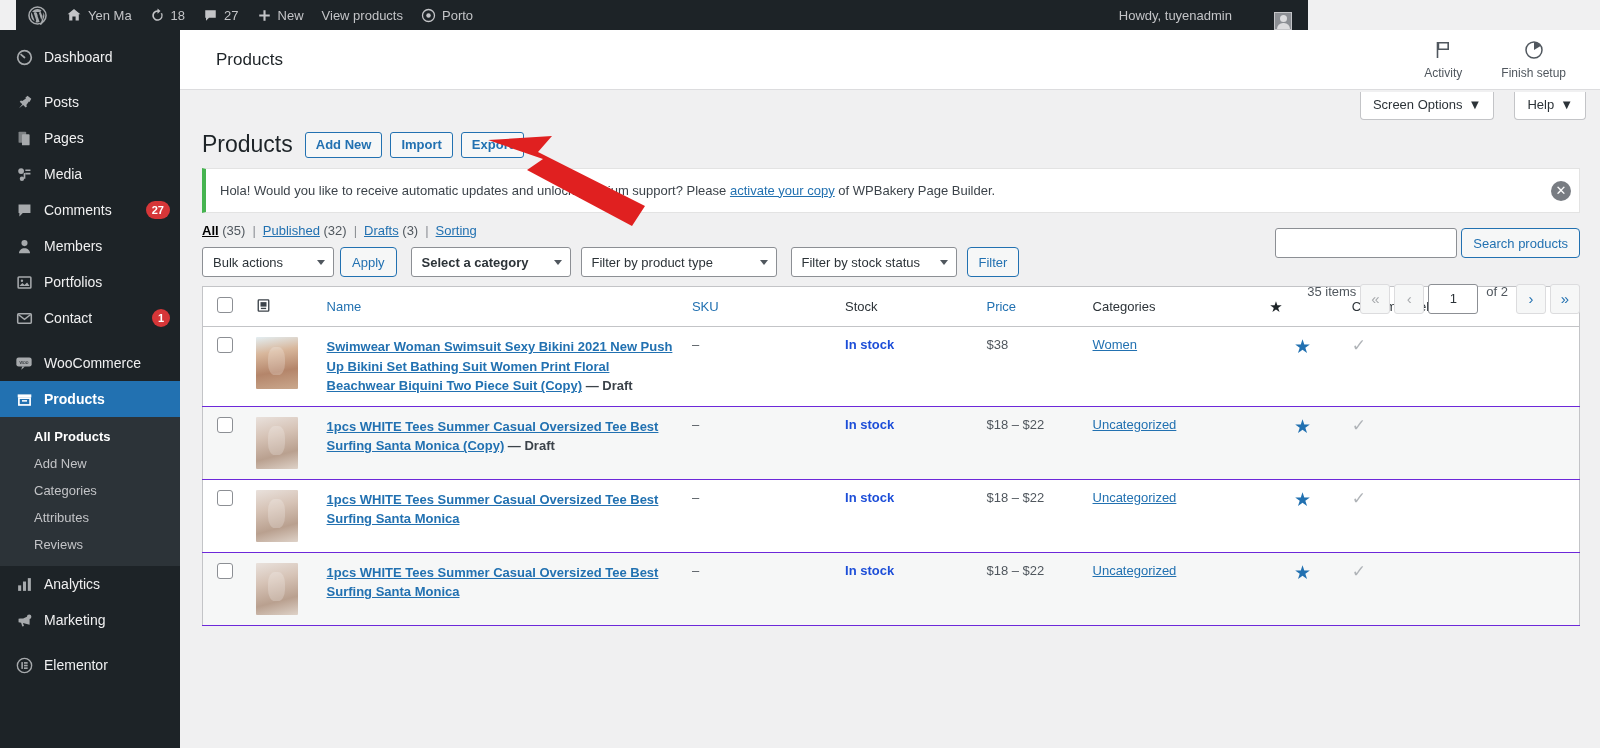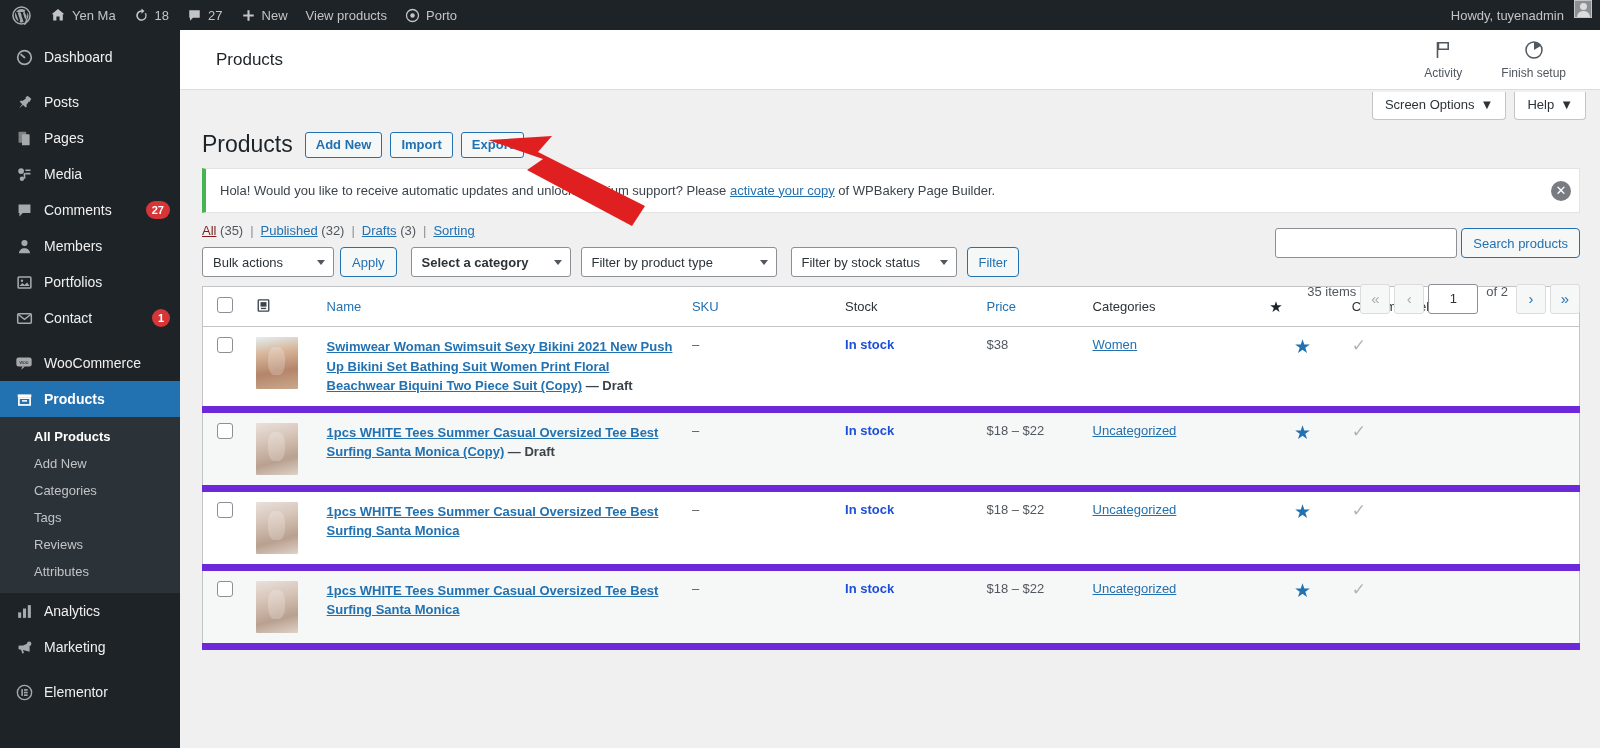--- a/index.html
+++ b/index.html
@@ -6,32 +6,32 @@
   html, body {
     width: 1600px; height: 748px;
     overflow: hidden;
     background: #f0f0f1;
     font-family: "Liberation Sans", sans-serif;
     font-size: 13px;
     color: #3c434a;
   }
   
   #adminbar {
-    position: absolute; top: 0; left: 0; width: 1600px; height: 30px;
+    position: absolute; top: 0; left: 16px; width: 1292px; height: 30px;
     background: #1d2327; color: #c3c4c7;
     display: flex; align-items: center;
     font-size: 13px; z-index: 50;
   }
   .ab-item {
     display: flex; align-items: center; gap: 6px;
     height: 30px; padding: 0 9px; color: #c3c4c7; white-space: nowrap;
   }
   .ab-item svg { display: block; }
   .ab-logo { padding: 0 10px 0 12px; }
-  .ab-right { margin-left: auto; display: flex; align-items: flex-start; padding-right: 8px; }
+  .ab-right { margin-left: auto; display: flex; align-items: flex-end; padding-right: 16px; gap: 32px; }
   .ab-avatar {
     width: 18px; height: 18px; margin-left: 8px;
     background: #8c8f94; border: 1px solid #c3c4c7;
     position: relative; overflow: hidden;
   }
   .ab-avatar::before {
     content: ""; position: absolute; left: 5px; top: 2px;
     width: 7px; height: 7px; border-radius: 50%; background: #dcdcde;
   }
   .ab-avatar::after {
@@ -84,21 +84,21 @@
     height: 60px; background: #fff; border-bottom: 1px solid #dcdcde;
     display: flex; align-items: center; padding: 0 20px 0 36px;
   }
   .wc-title { font-size: 17px; color: #1d2327; }
   .wc-header-right { margin-left: auto; display: flex; gap: 30px; padding-right: 14px; }
   .wc-hdr-btn {
     display: flex; flex-direction: column; align-items: center; gap: 3px;
     color: #50575e; font-size: 12px; min-width: 56px;
   }
   .screen-meta {
-    display: flex; justify-content: flex-end; gap: 0;
+    display: flex; justify-content: flex-end; gap: 12px;
     padding: 0 14px 0 0; height: 30px; align-items: flex-end;
   }
   .meta-tab {
     background: #fff; border: 1px solid #c3c4c7; border-top: none;
     border-radius: 0 0 4px 4px; padding: 4px 12px 6px;
     font-size: 13px; color: #2c3338; margin-left: 8px;
     display: flex; align-items: center; gap: 6px; height: 28px;
   }
   .wrap { padding: 10px 20px 0 22px; }
   .page-head { display: flex; align-items: center; gap: 8px; margin-bottom: 6px; }
@@ -123,21 +123,21 @@
     position: absolute; right: 8px; top: 50%; margin-top: -10px;
     width: 20px; height: 20px; border-radius: 50%;
     background: #787c82; color: #fff; font-size: 13px;
     line-height: 20px; text-align: center; cursor: pointer;
   }
   .subsubsub {
     list-style: none; font-size: 13px; color: #50575e;
     margin: 6px 0 8px; display: flex; gap: 4px; align-items: center;
   }
   .subsubsub a { color: #2271b1; }
-  .subsubsub .current a { color: #7f1d1d; font-weight: 400; }
+  .subsubsub .current a { color: #000000; font-weight: 700; }
   .subsubsub .sep { color: #8c8f94; margin: 0 3px; }
   .tablenav { display: flex; align-items: center; margin-bottom: 8px; height: 32px; }
   .sel {
     background: #fff; border: 1px solid #8c8f94; border-radius: 3px;
     height: 30px; padding: 0 26px 0 10px; font-size: 13px; color: #2c3338;
     display: flex; align-items: center; position: relative; margin-right: 6px;
     cursor: pointer; white-space: nowrap;
   }
   .sel .caret {
     position: absolute; right: 8px; top: 50%; margin-top: -2px;
@@ -175,21 +175,21 @@
     width: 100%; border-collapse: collapse; background: #fff;
     border: 1px solid #c3c4c7; font-size: 13px;
   }
   table.wp-list thead th {
     text-align: left; font-weight: 400; color: #2c3338;
     padding: 10px 8px; border-bottom: 1px solid #c3c4c7;
     vertical-align: middle; background: #fff; font-size: 13px;
   }
   table.wp-list thead th a, .col-sortable { color: #2271b1; }
   table.wp-list tbody td {
-    padding: 10px 8px; vertical-align: top; border-bottom: 7px solid #6d28d9;
+    padding: 10px 8px; vertical-align: top; border-bottom: 1px solid #6d28d9;
     color: #50575e;
   }
   tbody tr.alt td { background: #f6f7f7; }
   .cb-col { width: 36px; padding-left: 14px !important; }
   .thumb-col { width: 60px; }
   .name-col { width: 310px; }
   .sku-col { width: 130px; }
   .stock-col { width: 120px; }
   .price-col { width: 90px; }
   .cat-col { width: 150px; }
@@ -392,23 +392,22 @@
           <path d="M7 11.6h6" stroke="currentColor" stroke-width="1.8"></path>
         </svg>
     </span>
     <span>Products</span>
   </div>
 
   <div class="submenu">
     <span class="submenu-item current">All Products</span>
     <span class="submenu-item">Add New</span>
     <span class="submenu-item">Categories</span>
-    <span class="submenu-item">Tags</span>
+    <span class="submenu-item">Attributes</span>
     <span class="submenu-item">Reviews</span>
-    <span class="submenu-item">Attributes</span>
   </div>
 
   <div class="menu-item">
     <span class="mi-icon">
       <svg width="17" height="17" viewBox="0 0 20 20">
           <rect x="2.5" y="11" width="3.6" height="6.5" fill="currentColor"></rect>
           <rect x="8.2" y="6.5" width="3.6" height="11" fill="currentColor"></rect>
           <rect x="13.9" y="2.5" width="3.6" height="15" fill="currentColor"></rect>
         </svg>
     </span>

